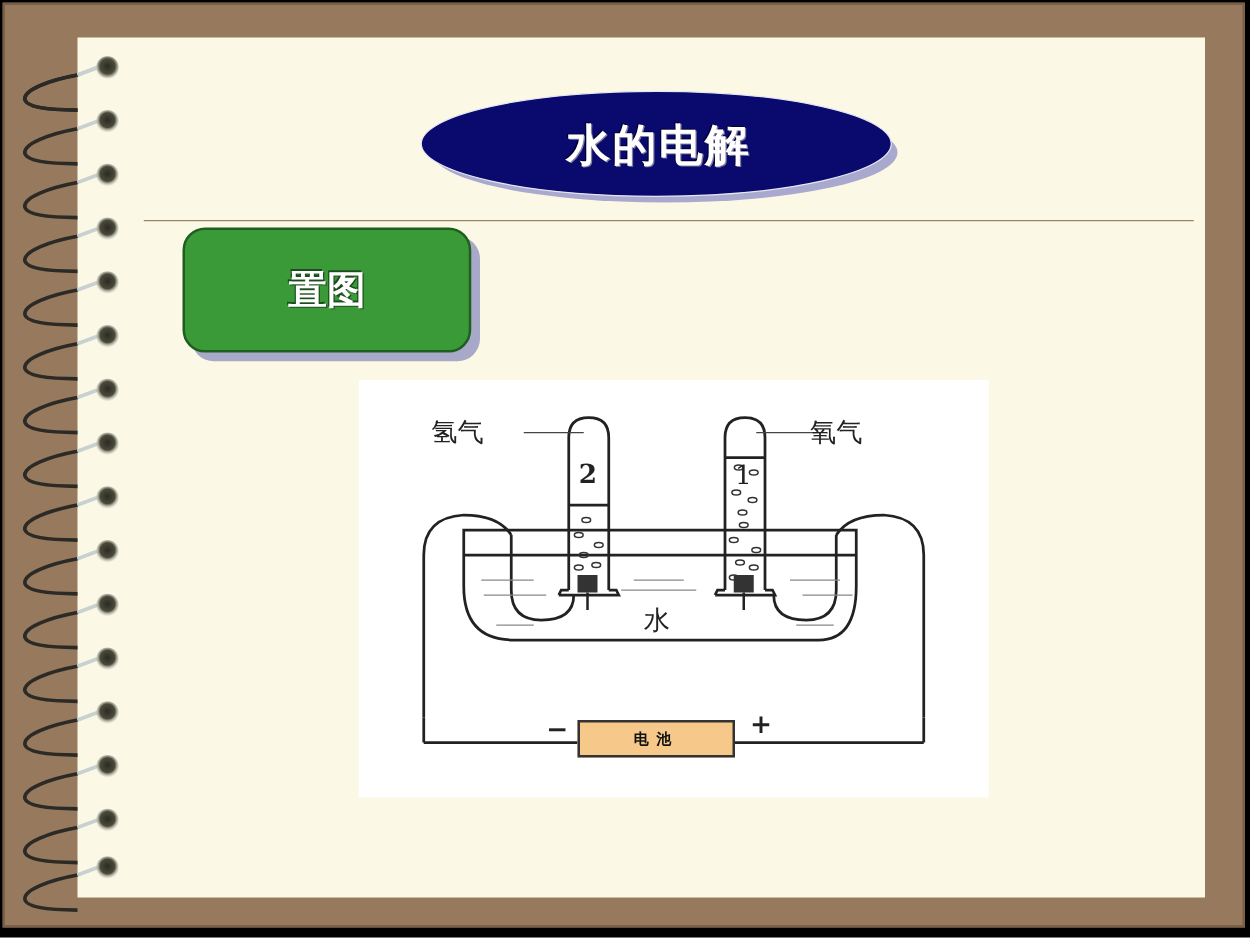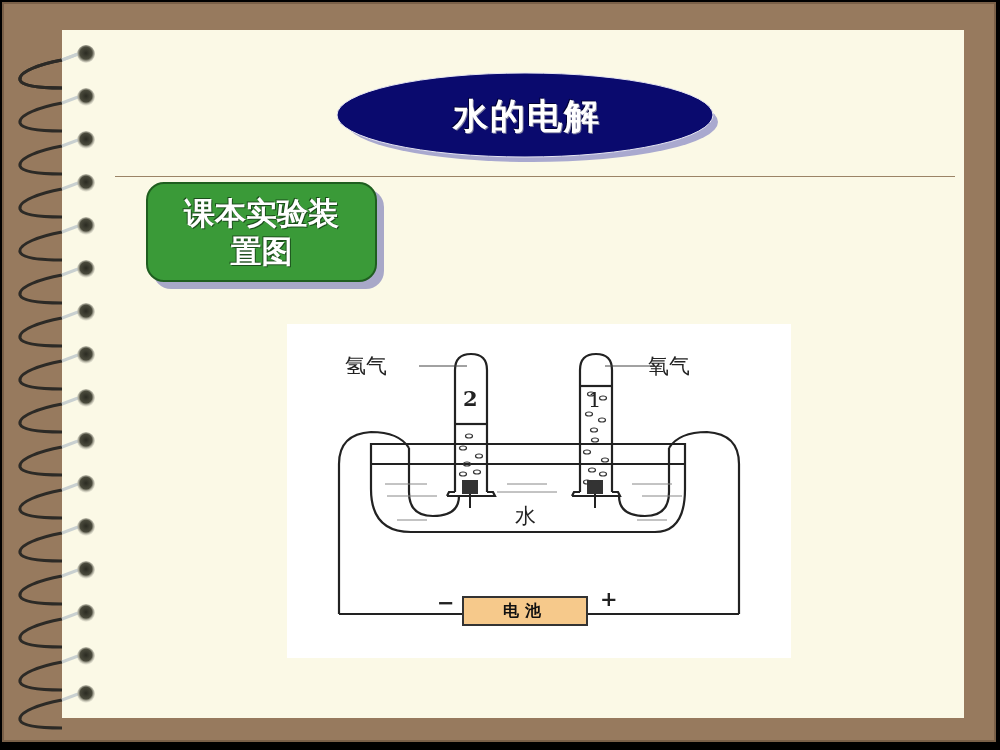--- a/index.html
+++ b/index.html
@@ -35,32 +35,31 @@
     position: absolute; left: 146px; top: 182px; width: 227px; height: 96px;
     background: #3a9a38; border: 2px solid #1f5e1f; border-radius: 18px;
     box-shadow: 7px 7px 0 #a8a8c8;
     display: flex; flex-direction: column; align-items: center; justify-content: center;
     color: #fff; font-size: 31px; font-weight: bold; line-height: 38px;
     text-shadow: 1px 1px 0 #1c4d1c, -1px -1px 0 #1c4d1c;
   }
   .diagram {
     position: absolute; left: 287px; top: 304px; width: 504px; height: 334px;
     background: #ffffff;
-    margin-top: 20px;
   }
   .diagram svg { position: absolute; left: 0; top: 0; }
   .d-label {
     position: absolute; font-family: "DejaVu Serif", serif; color: #222;
     font-size: 21px;
   }
   .battery {
     position: absolute; left: 175px; top: 272px; width: 126px; height: 30px;
     background: #f6c98b; border: 2px solid #333; box-sizing: border-box;
     display: flex; align-items: center; justify-content: center;
-    font-size: 16px; font-weight: bold; color: #111; letter-spacing: 6px;
+    font-size: 12px; font-weight: bold; color: #111; letter-spacing: 6px;
   }
 </style>
 </head>
 <body>
 
 <div class="frame"></div>
 
 <div class="page"></div>
 
 <svg class="rings" viewBox="0 0 120 750">
@@ -98,21 +97,20 @@
 
 <svg class="title-ellipse" viewBox="0 0 384 96">
   <ellipse cx="197" cy="54" rx="186" ry="40" fill="#a9a9cf"></ellipse>
   <ellipse cx="190" cy="47" rx="188" ry="42" fill="#0a0a6e" stroke="#e6e6f2" stroke-width="1"></ellipse>
 </svg>
 <div class="title-text">水的电解</div>
 
 <div class="rule"></div>
 
 <div class="green-box">
-  <span>课本实验装</span>
   <span>置图</span>
 </div>
 
 <div class="diagram">
   <svg width="504" height="334" viewBox="0 0 504 334">
     <g fill="none" stroke="#222" stroke-width="2.2">
 
       <path d="M84 120 L84 165 Q84 208 124 208 L368 208 Q398 208 398 165 L398 120 Z"></path>
       <line x1="84" y1="140" x2="398" y2="140"></line>
 

